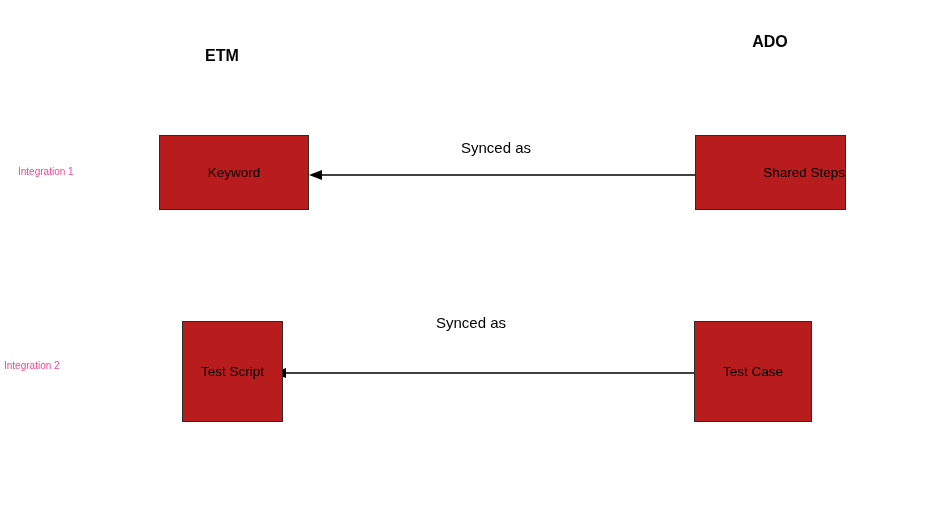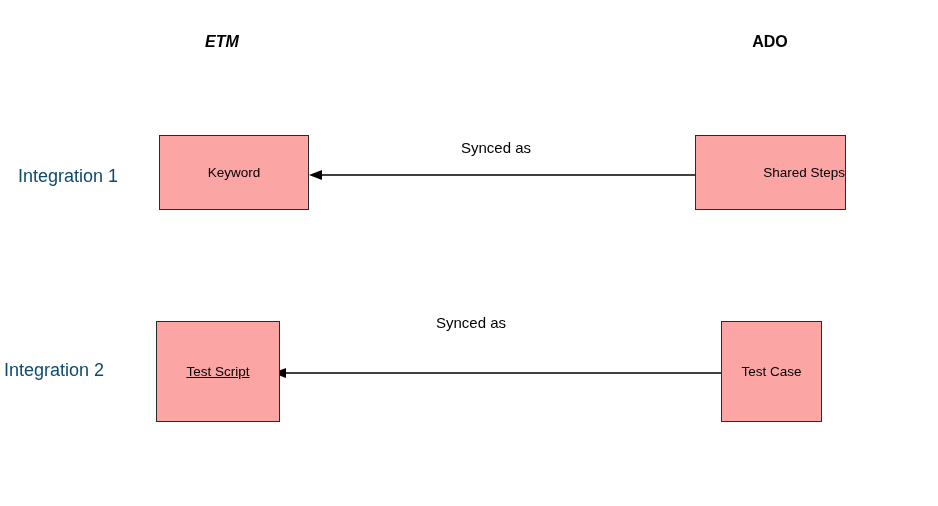--- a/index.html
+++ b/index.html
@@ -26,50 +26,49 @@
     position: absolute;
     font-size: 16px;
     font-weight: bold;
     color: #000000;
     text-align: center;
     white-space: nowrap;
     line-height: 1;
   }
   #header-etm {
     left: 142px;
-    top: 34px;
+    top: 48px;
     width: 160px;
-    font-style: italic;
   }
   #header-ado {
     left: 690px;
     top: 34px;
     width: 160px;
     text-align: center;
   }
   .row-label {
     position: absolute;
-    font-size: 18px;
-    color: #0c4a6e;
+    font-size: 10px;
+    color: #ec4899;
     white-space: nowrap;
     line-height: 1;
   }
   #label-integration-1 {
     left: 18px;
     top: 167px;
   }
   #label-integration-2 {
     left: 4px;
     top: 361px;
   }
   .node-box {
     position: absolute;
     box-sizing: border-box;
     border: 1.4px solid #2b2b2b;
-    background: #fca5a5;
+    background: #b91c1c;
     display: flex;
     align-items: center;
     justify-content: center;
   }
   .node-label {
     font-size: 13.5px;
     color: #000000;
     white-space: nowrap;
     line-height: 1;
     text-align: center;
@@ -81,30 +80,29 @@
     height: 75px;
   }
   #box-shared-steps {
     left: 695px;
     top: 135px;
     width: 151px;
     height: 75px;
     justify-content: flex-end;
   }
   #box-test-script {
-    left: 156px;
+    left: 182px;
     top: 321px;
-    width: 124px;
+    width: 101px;
     height: 101px;
-    text-decoration: underline;
   }
   #box-test-case {
-    left: 721px;
+    left: 694px;
     top: 321px;
-    width: 101px;
+    width: 118px;
     height: 101px;
     align-items: center;
   }
   .edge-label {
     position: absolute;
     font-size: 15px;
     color: #000000;
     white-space: nowrap;
     line-height: 1;
     text-align: center;

